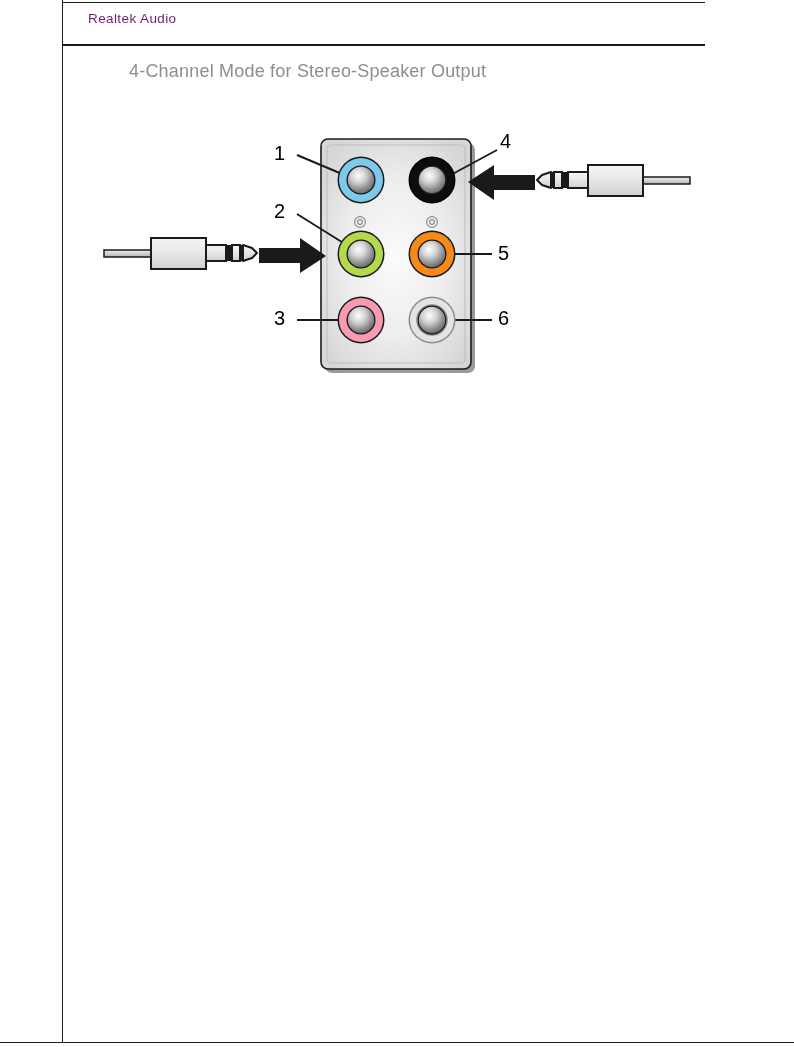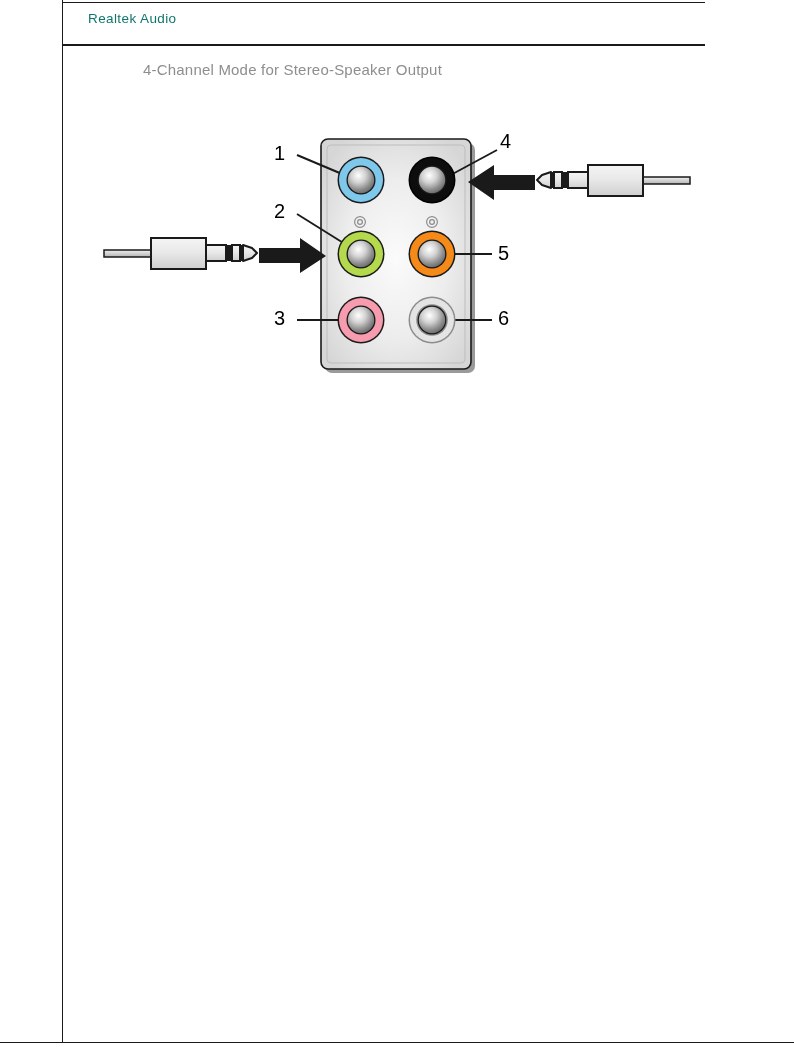--- a/index.html
+++ b/index.html
@@ -25,28 +25,28 @@
   #frame-left-rule   { left: 62px;  top: 0;     width: 1.4px; height: 1043px; }
   #frame-bottom-rule { left: 0;     top: 1042px; width: 794px; height: 1.4px; }
   #header-top-rule   { left: 62px;  top: 2px;   width: 643px; height: 1.4px; }
   #header-bottom-rule{ left: 62px;  top: 44px;  width: 643px; height: 1.6px; }
 
   
   #header-title {
     position: absolute;
     left: 88px; top: 11px;
     font-size: 13.5px;
-    color: #0f766e;
+    color: #701a75;
     letter-spacing: .4px;
     white-space: nowrap;
   }
   #figure-caption {
     position: absolute;
-    left: 143px; top: 61px;
-    font-size: 15px;
+    left: 129px; top: 61px;
+    font-size: 18px;
     color: #8e8e8e;
     letter-spacing: .2px;
     white-space: nowrap;
   }
 
   
   #diagram {
     position: absolute;
     left: 0; top: 0;
     width: 794px; height: 420px;

